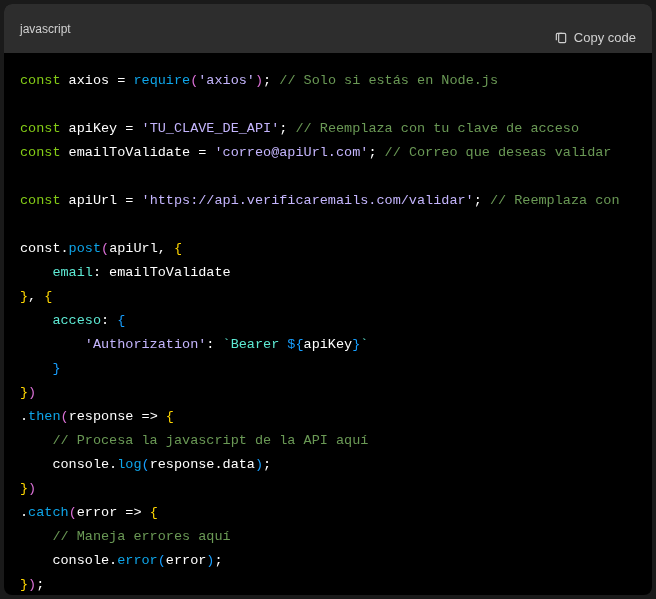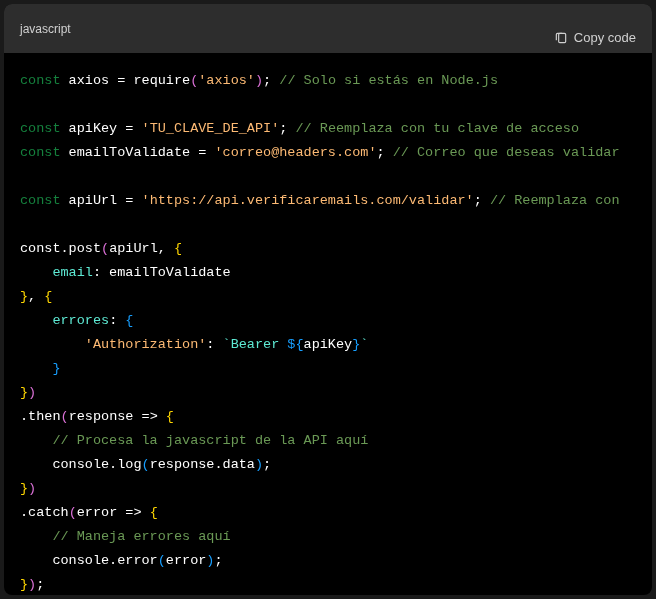--- a/index.html
+++ b/index.html
@@ -52,23 +52,23 @@
     .code-body {
       padding: 16px;
       font-family: 'Consolas', 'Courier New', monospace;
       font-size: 13.5px;
       line-height: 1.78;
       color: #fff;
       overflow-x: auto;
       white-space: pre;
       height: 555px;
     }
-    .kw { color: #15803d; }
-    .fn { color: #ffffff; text-align: center; }
-    .str { color: #fdba74; }
+    .kw { color: #84cc16; }
+    .fn { color: #0ea5e9; text-align: center; }
+    .str { color: #c4b5fd; }
     .str2 { color: #5eead4; }
     .cmt { color: #6a9955; }
     .prop { color: #5eead4; }
     .paren { color: #da70d6; }
     .brace { color: #ffd700; }
     .bracket { color: #179fff; }
   </style>
 </head>
 <body>
 
@@ -79,28 +79,28 @@
       <svg class="copy-icon" viewBox="0 0 24 24" fill="none" stroke="#d0d0d0" stroke-width="2">
         <rect x="8" y="4" width="12" height="16" rx="2"></rect>
         <path d="M4 16 V6 a2 2 0 0 1 2-2 h8"></path>
       </svg>
       <span>Copy code</span>
     </button>
   </div>
   <div class="code-body"><span class="kw">const</span><span> axios </span><span>= </span><span class="fn">require</span><span class="paren">(</span><span class="str">'axios'</span><span class="paren">)</span>;<span class="cmt"> // Solo si estás en Node.js</span>
 
 <span class="kw">const</span><span> apiKey </span><span>= </span><span class="str">'TU_CLAVE_DE_API'</span>;<span class="cmt"> // Reemplaza con tu clave de acceso</span>
-<span class="kw">const</span><span> emailToValidate </span><span>= </span><span class="str">'correo@headers.com'</span>;<span class="cmt"> // Correo que deseas validar</span>
+<span class="kw">const</span><span> emailToValidate </span><span>= </span><span class="str">'correo@apiUrl.com'</span>;<span class="cmt"> // Correo que deseas validar</span>
 
 <span class="kw">const</span><span> apiUrl </span><span>= </span><span class="str">'https://api.verificaremails.com/validar'</span>;<span class="cmt"> // Reemplaza con </span>
 
 <span>const.</span><span class="fn">post</span><span class="paren">(</span>apiUrl, <span class="brace">{</span>
     <span class="prop">email</span><span>: emailToValidate</span>
 <span class="brace">}</span>, <span class="brace">{</span>
-    <span class="prop">errores</span>: <span class="bracket">{</span>
+    <span class="prop">acceso</span>: <span class="bracket">{</span>
         <span class="str">'Authorization'</span><span>: </span><span class="str2">`Bearer </span><span class="bracket">${</span>apiKey<span class="bracket">}</span><span class="str2">`</span>
     <span class="bracket">}</span>
 <span class="brace">}</span><span class="paren">)</span>
 .<span class="fn">then</span><span class="paren">(</span>response =&gt; <span class="brace">{</span>
 <span class="cmt">    // Procesa la javascript de la API aquí</span>
     console.<span class="fn">log</span><span class="bracket">(</span>response.data<span class="bracket">)</span>;
 <span class="brace">}</span><span class="paren">)</span>
 .<span class="fn">catch</span><span class="paren">(</span>error =&gt; <span class="brace">{</span>
 <span class="cmt">    // Maneja errores aquí</span>
     console.<span class="fn">error</span><span class="bracket">(</span>error<span class="bracket">)</span>;

